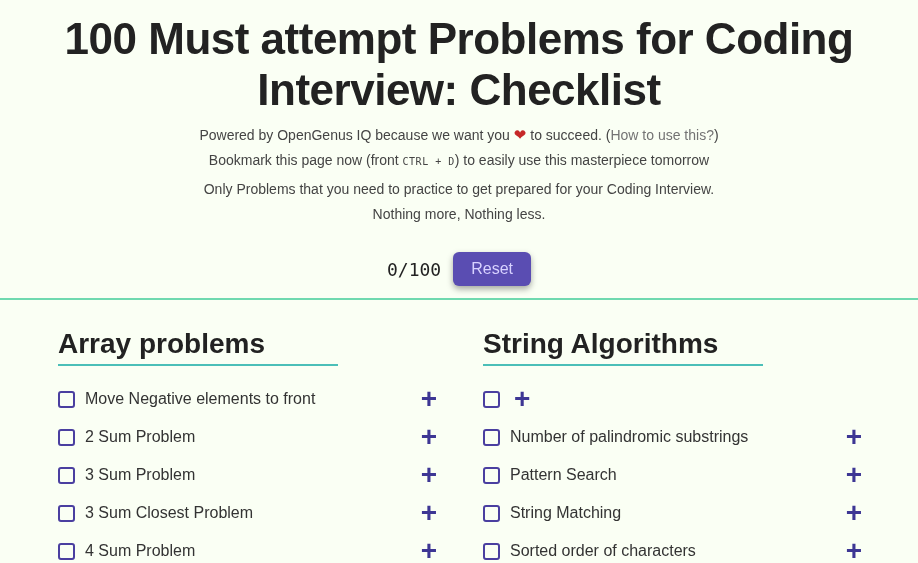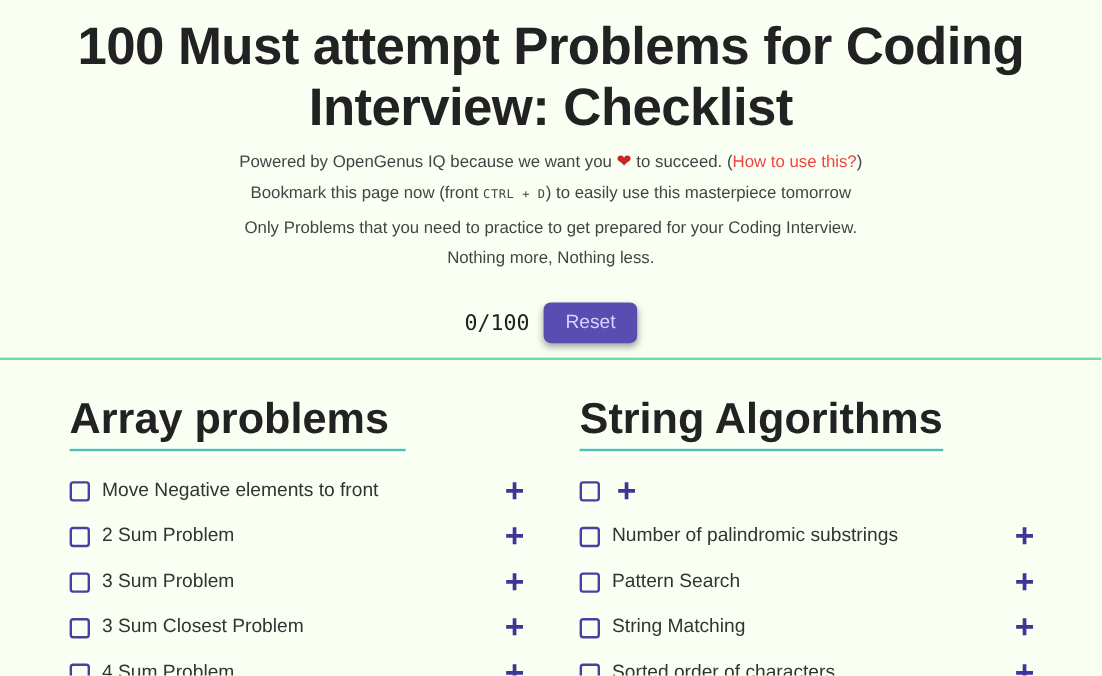--- a/index.html
+++ b/index.html
@@ -19,21 +19,21 @@
     padding: 14px 40px 4px;
     letter-spacing: -0.5px;
   }
   .sub {
     text-align: center;
     font-size: 14px;
     color: #444;
     line-height: 1.35;
     margin-top: 6px;
   }
-  .sub a { color: #ef4444; text-decoration: none; }
+  .sub a { color: #737373; text-decoration: none; }
   .heart { color: #c62828; font-size: 15px; }
   .kbd {
     font-family: ui-monospace, Menlo, Consolas, monospace;
     font-size: 10px;
     letter-spacing: 0.5px;
   }
   .progress-row {
     text-align: center;
     margin-top: 28px;
     display: flex;
@@ -61,21 +61,21 @@
     border-top: 2px solid #6fd9af;
     margin-top: 12px;
   }
   .columns {
     display: flex;
     padding: 28px 52px 0 58px;
     gap: 42px;
   }
   .col { flex: 1; }
   .col h2 {
-    font-size: 36px;
+    font-size: 28px;
     font-weight: 700;
     padding-bottom: 4px;
     border-bottom: 2px solid #4bbfb8;
     display: inline-block;
     margin-bottom: 14px;
     min-width: 280px;
   }
   .item {
     display: flex;
     align-items: center;

